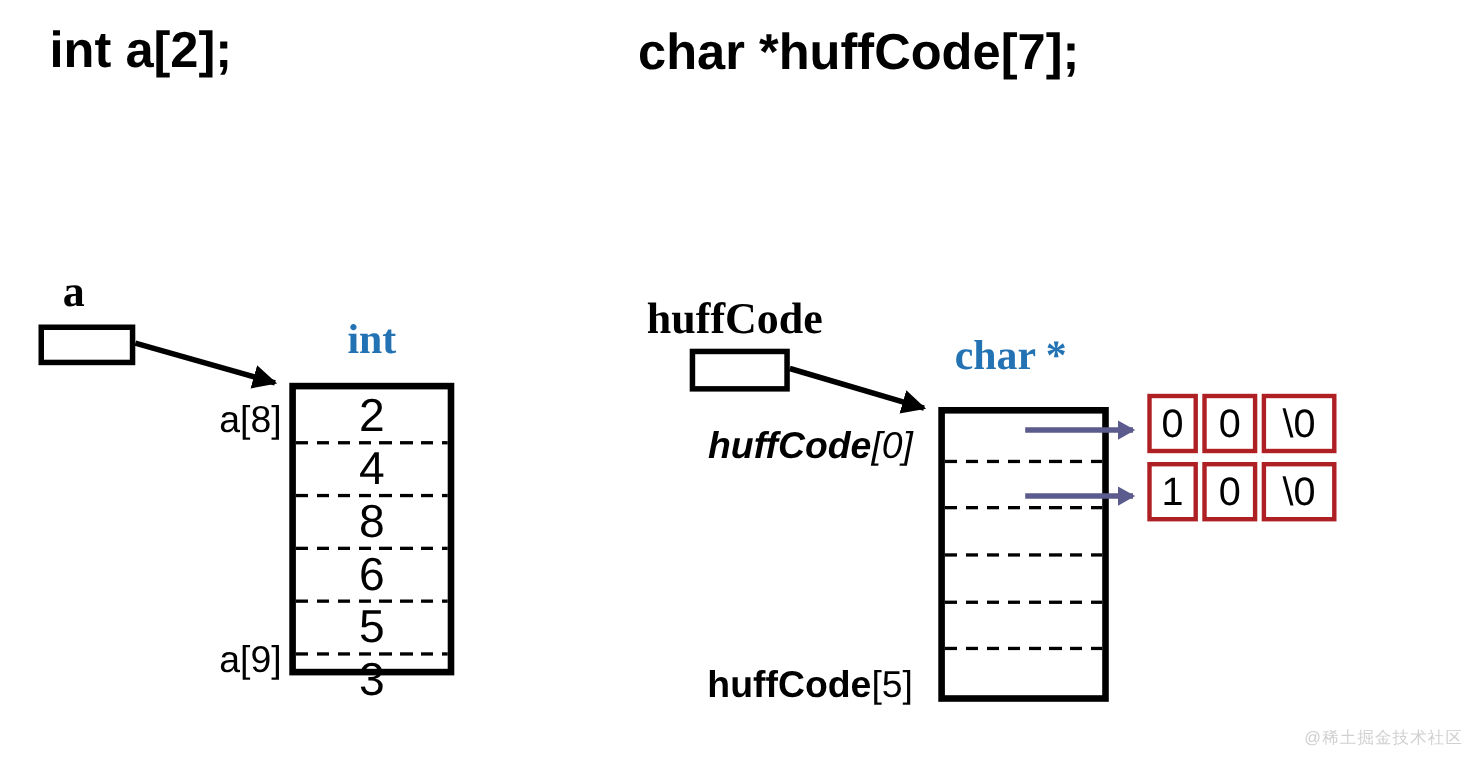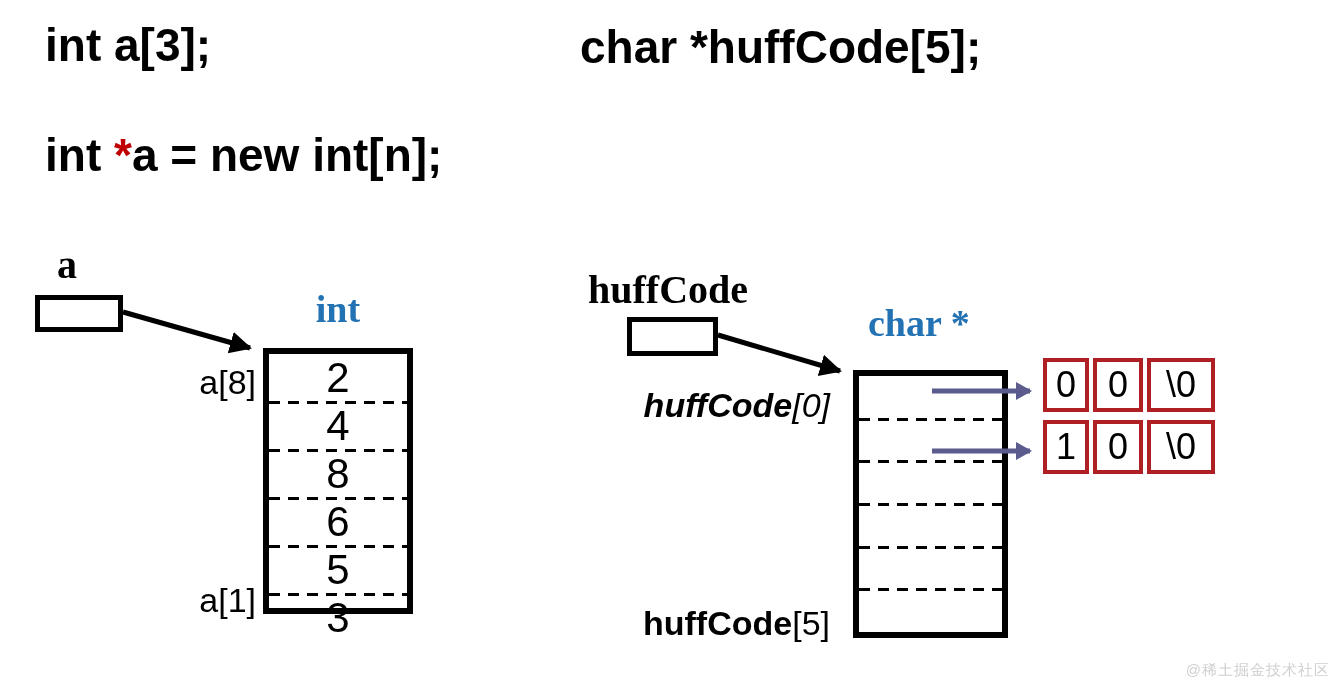--- a/index.html
+++ b/index.html
@@ -65,37 +65,36 @@
   .arrow-purple{stroke:var(--arrow-purple);stroke-width:5;}
   #mk-purple path{fill:var(--arrow-purple);}
   
   #watermark{position:absolute;right:6px;top:661px;font-size:15px;color:var(--watermark-gray);letter-spacing:1px;}
 </style>
 </head>
 <body>
 
 <div class="canvas">
 
-  <div id="code-left-1" class="code">int a[3];</div>
-  <div id="code-left-2" class="code"><span>int </span><span class="star">*</span><span>a = new int[n];</span></div>
-  <div id="code-right-1" class="code">char *huffCode[5];</div>
+  <div id="code-left-1" class="code">int a[2];</div>
+  <div id="code-right-1" class="code">char *huffCode[7];</div>
 
   <div id="a-label" class="varlabel">a</div>
   <div id="a-box" class="ptrbox"></div>
   <div id="int-type-label" class="typelabel">int</div>
   <div id="int-array" class="memtable">
     <div class="hrow">2</div>
     <div class="hrow">4</div>
     <div class="hrow">8</div>
     <div class="hrow">6</div>
     <div class="hrow">5</div>
     <div class="hrow">3</div>
   </div>
   <div id="a0-label" class="idxlabel">a[8]</div>
-  <div id="a5-label" class="idxlabel">a[1]</div>
+  <div id="a5-label" class="idxlabel">a[9]</div>
 
   <div id="huff-label" class="varlabel">huffCode</div>
   <div id="huff-box" class="ptrbox"></div>
   <div id="charptr-type-label" class="typelabel">char *</div>
   <div id="charptr-array" class="memtable">
     <div class="hrow"></div>
     <div class="hrow"></div>
     <div class="hrow"></div>
     <div class="hrow"></div>
     <div class="hrow"></div>

